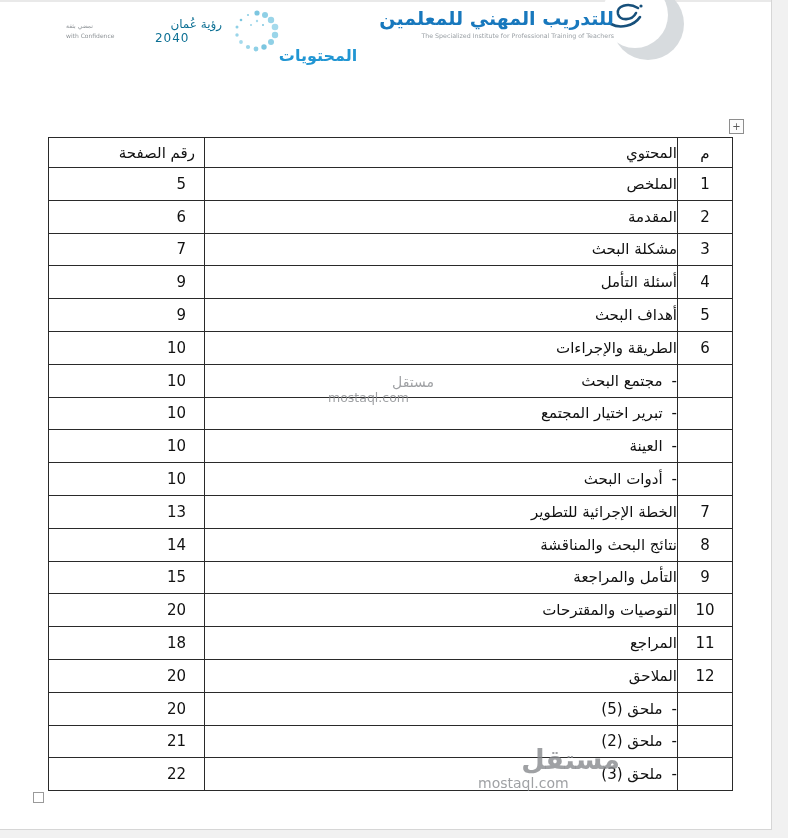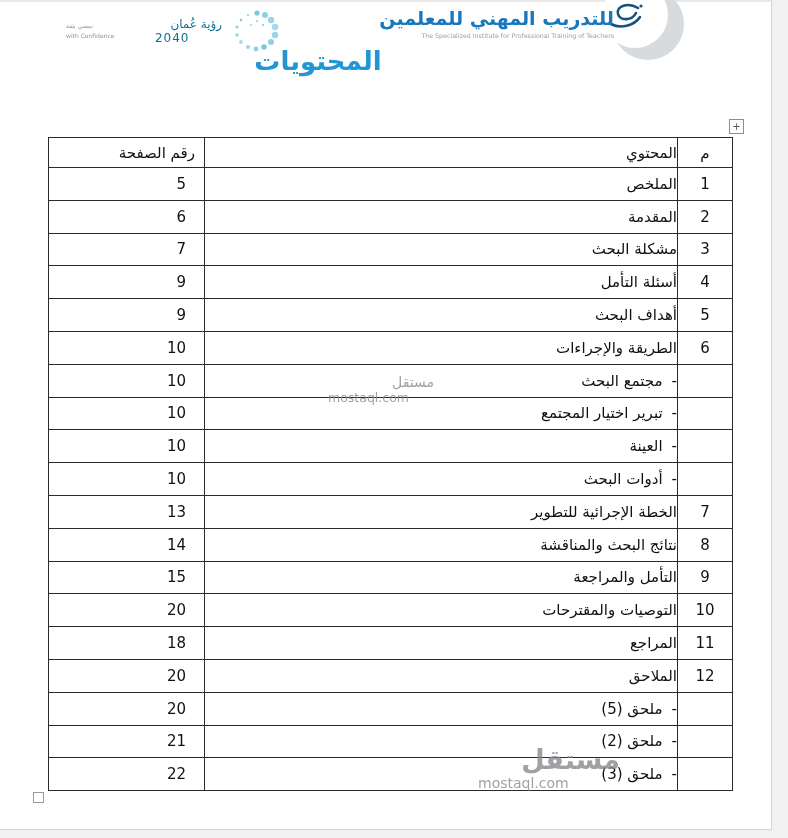--- a/index.html
+++ b/index.html
@@ -25,21 +25,21 @@
 
   .inst-logo { position:absolute; left:468px; top:0; width:220px; height:64px; }
   .inst-logo svg { position:absolute; right:0; top:0; }
   .inst-text { position:absolute; right:74px; top:7px; text-align:right; }
   .inst-title { font-size:19px; font-weight:bold; color:#1878bd; white-space:nowrap; }
   .inst-sub { font-size:6.3px; color:#9aa0a5; margin-top:3px; white-space:nowrap; }
 
   
   .doc-title {
     position:absolute; left:0; top:46px; width:636px;
-    text-align:center; font-size:26px; font-weight:bold; color:#2196d3;
+    text-align:center; font-size:16px; font-weight:bold; color:#2196d3;
   }
 
   
   table.toc {
     position:absolute; left:48px; top:137px; width:684px;
     border-collapse:collapse; table-layout:fixed;
     font-size:15px;
   }
   .toc th, .toc td {
     border:1px solid #2a2a2a;

